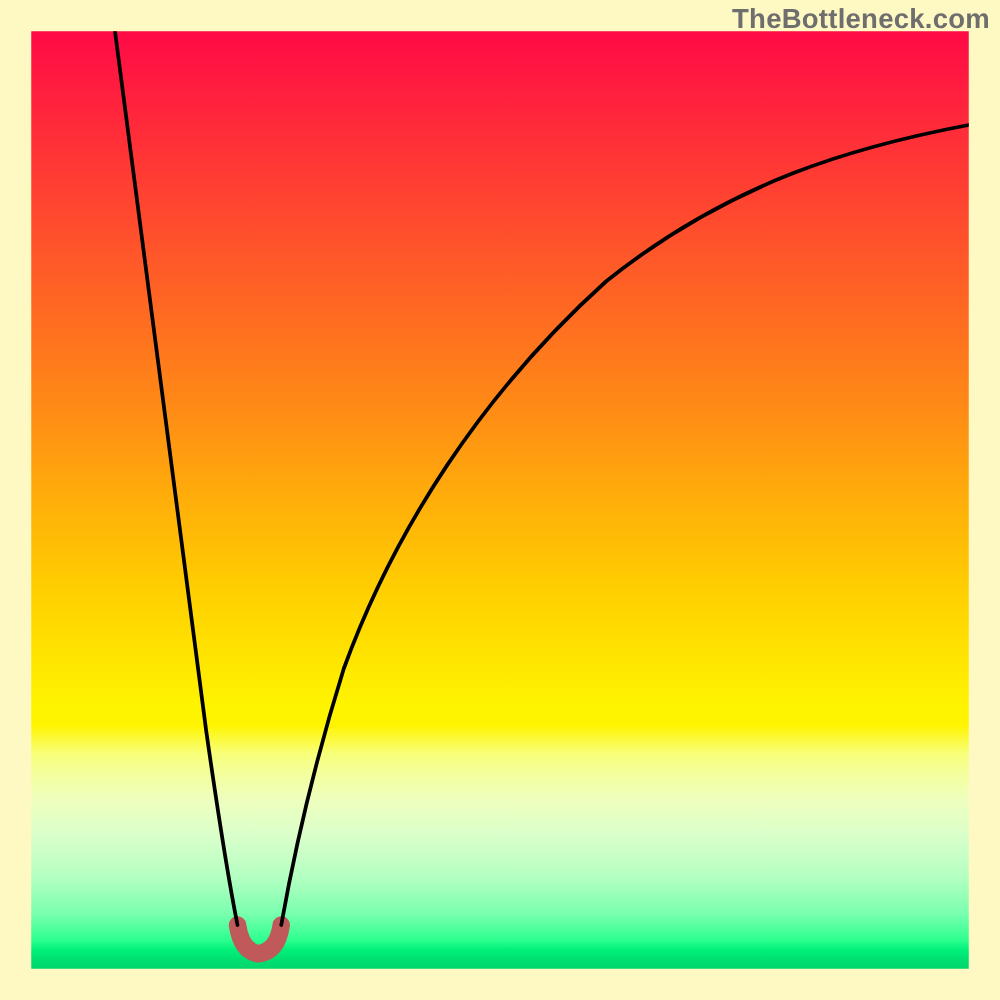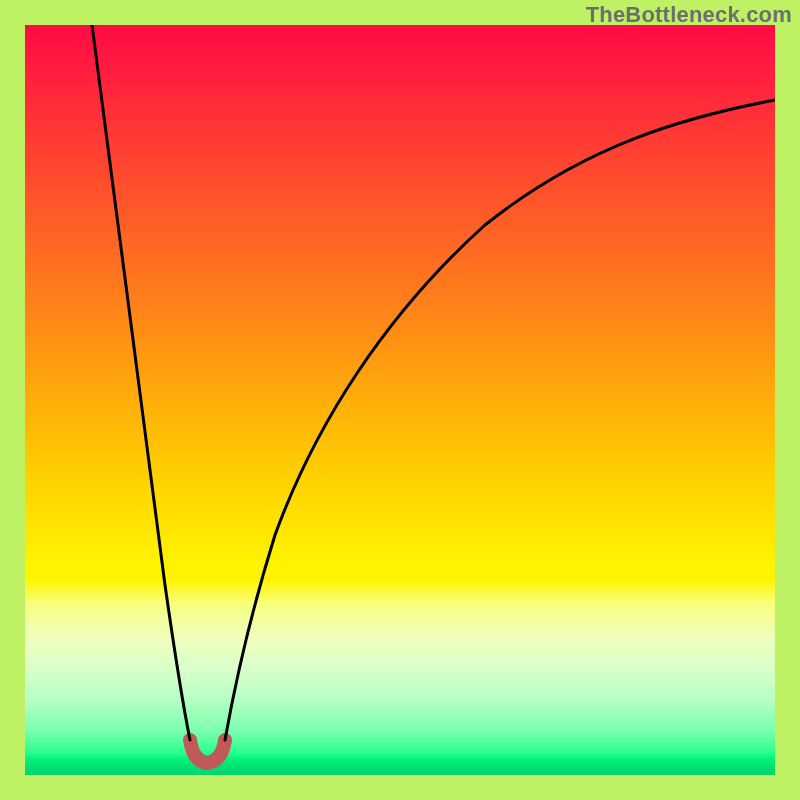--- a/index.html
+++ b/index.html
@@ -6,21 +6,21 @@
     margin: 0;
     padding: 0;
     width: 800px;
     height: 800px;
     overflow: hidden;
   }
   .frame {
     position: relative;
     width: 800px;
     height: 800px;
-    background: #bef264;
+    background: #fef9c3;
   }
   .plot-area {
     position: absolute;
     left: 25px;
     top: 25px;
     width: 750px;
     height: 750px;
     background: linear-gradient(to bottom,
       #ff0a46 0%,
       #ff2a3a 10%,

